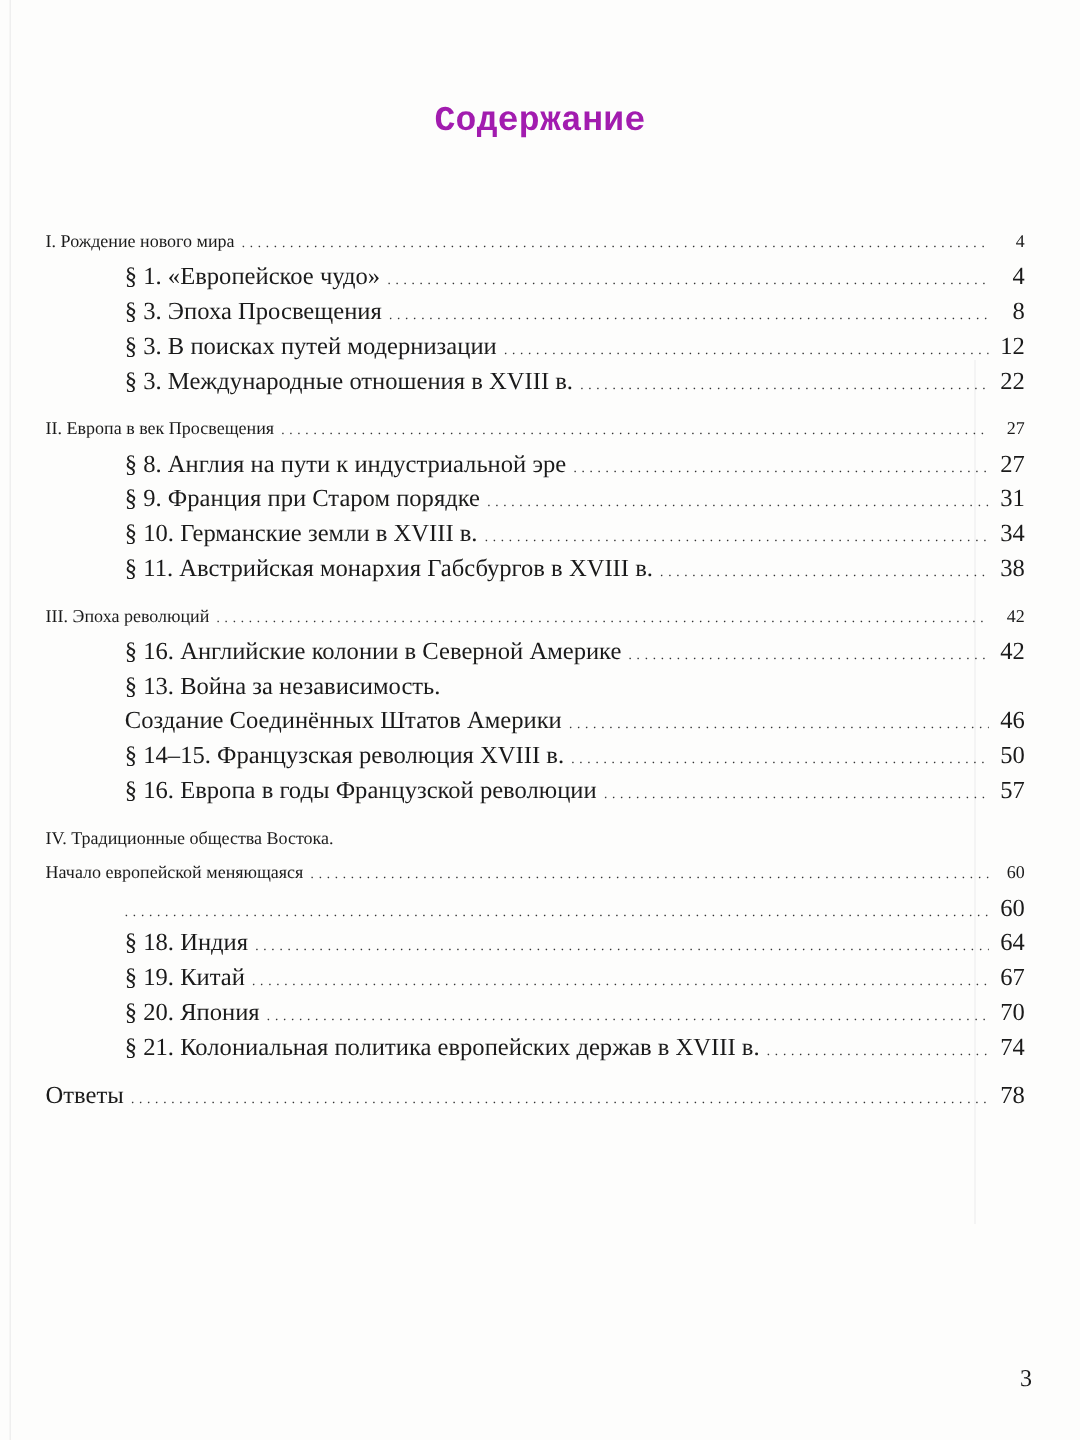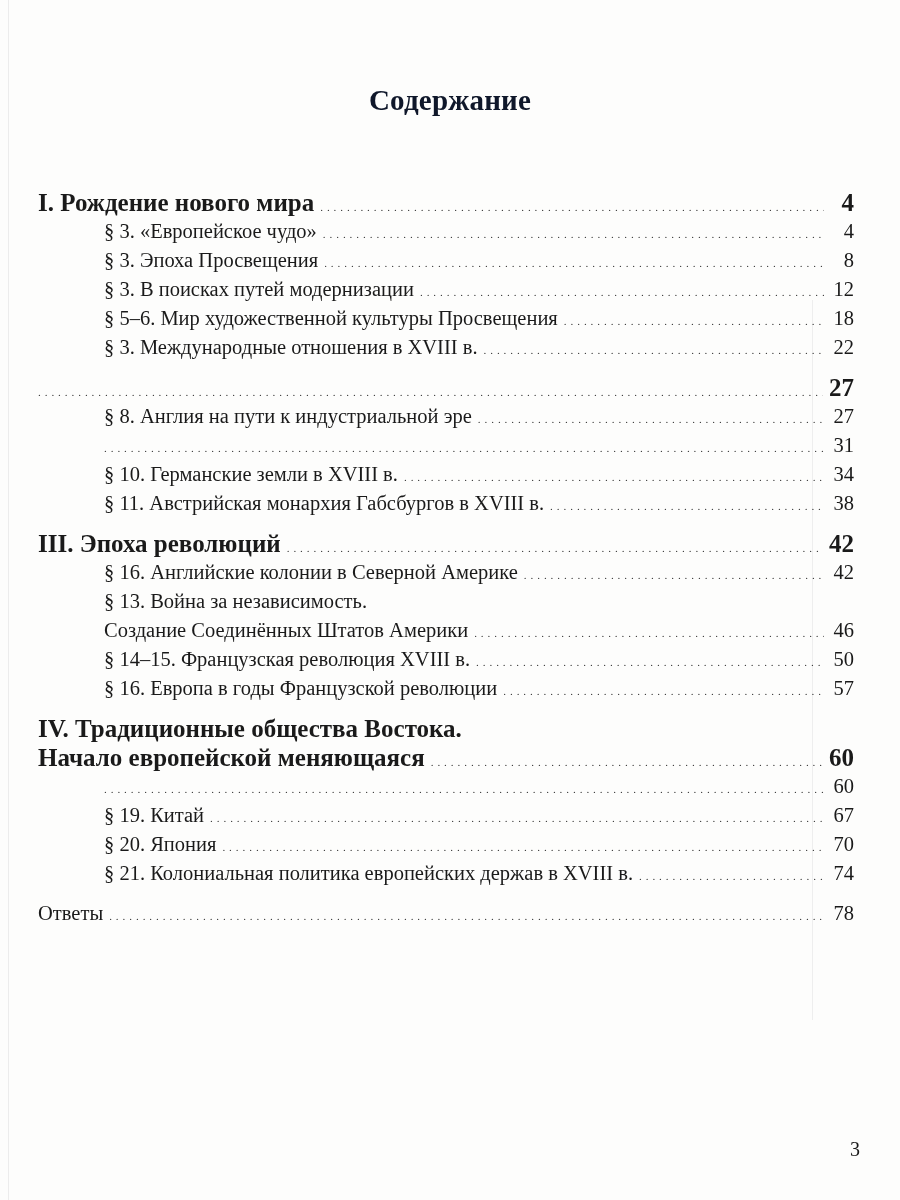--- a/index.html
+++ b/index.html
@@ -23,45 +23,45 @@
     .ghost-rule-right {
       position: absolute; left: 812px; top: 300px; width: 1px; height: 720px;
       background: #eeeeee;
     }
     .title {
       position: absolute;
       top: 84px;
       left: 0;
       width: 900px;
       text-align: center;
-      font-family: Liberation Serif, serif;
+      font-family: Liberation Mono, monospace;
       font-weight: bold;
       font-size: 29px;
-      color: #0f172a;
+      color: #a21caf;
       letter-spacing: 0.2px;
     }
     .toc {
       position: absolute;
       top: 188px;
       left: 38px;
       width: 816px;
     }
     .row {
       display: flex;
       align-items: baseline;
       height: 29px;
       font-family: "Liberation Serif", "DejaVu Serif", serif;
       font-size: 20.5px;
       line-height: 29px;
       white-space: nowrap;
       overflow: hidden;
     }
     .row.section {
-      font-weight: bold;
-      font-size: 25px;
+      font-weight: normal;
+      font-size: 15px;
     }
     .row.sub {
       padding-left: 66px;
     }
     .row.gap-before {
       margin-top: 11px;
     }
     .row .label {
       flex: 0 0 auto;
       padding-right: 6px;
@@ -107,55 +107,52 @@
 <div class="title">Содержание</div>
 
 <div class="toc">
 
   <div class="row section">
     <span class="label">I. Рождение нового мира</span>
     <span class="dots"></span>
     <span class="page">4</span>
   </div>
   <div class="row sub">
-    <span class="label">§ 3. «Европейское чудо»</span>
+    <span class="label">§ 1. «Европейское чудо»</span>
     <span class="dots"></span>
     <span class="page">4</span>
   </div>
   <div class="row sub">
     <span class="label">§ 3. Эпоха Просвещения</span>
     <span class="dots"></span>
     <span class="page">8</span>
   </div>
   <div class="row sub">
     <span class="label">§ 3. В поисках путей модернизации</span>
     <span class="dots"></span>
     <span class="page">12</span>
   </div>
   <div class="row sub">
-    <span class="label">§ 5–6. Мир художественной культуры Просвещения</span>
-    <span class="dots"></span>
-    <span class="page">18</span>
-  </div>
-  <div class="row sub">
     <span class="label">§ 3. Международные отношения в XVIII в.</span>
     <span class="dots"></span>
     <span class="page">22</span>
   </div>
 
   <div class="row section gap-before">
+    <span class="label">II. Европа в век Просвещения</span>
     <span class="dots"></span>
     <span class="page">27</span>
   </div>
   <div class="row sub">
     <span class="label">§ 8. Англия на пути к индустриальной эре</span>
     <span class="dots"></span>
     <span class="page">27</span>
   </div>
   <div class="row sub">
+    <span class="label">§ 9. Франция при Старом порядке</span>
     <span class="dots"></span>
     <span class="page">31</span>
   </div>
   <div class="row sub">
     <span class="label">§ 10. Германские земли в XVIII в.</span>
     <span class="dots"></span>
     <span class="page">34</span>
   </div>
   <div class="row sub">
     <span class="label">§ 11. Австрийская монархия Габсбургов в XVIII в.</span>
@@ -202,20 +199,25 @@
   <div class="row section">
     <span class="label">Начало европейской меняющаяся</span>
     <span class="dots"></span>
     <span class="page">60</span>
   </div>
   <div class="row sub">
     <span class="dots"></span>
     <span class="page">60</span>
   </div>
   <div class="row sub">
+    <span class="label">§ 18. Индия</span>
+    <span class="dots"></span>
+    <span class="page">64</span>
+  </div>
+  <div class="row sub">
     <span class="label">§ 19. Китай</span>
     <span class="dots"></span>
     <span class="page">67</span>
   </div>
   <div class="row sub">
     <span class="label">§ 20. Япония</span>
     <span class="dots"></span>
     <span class="page">70</span>
   </div>
   <div class="row sub">

